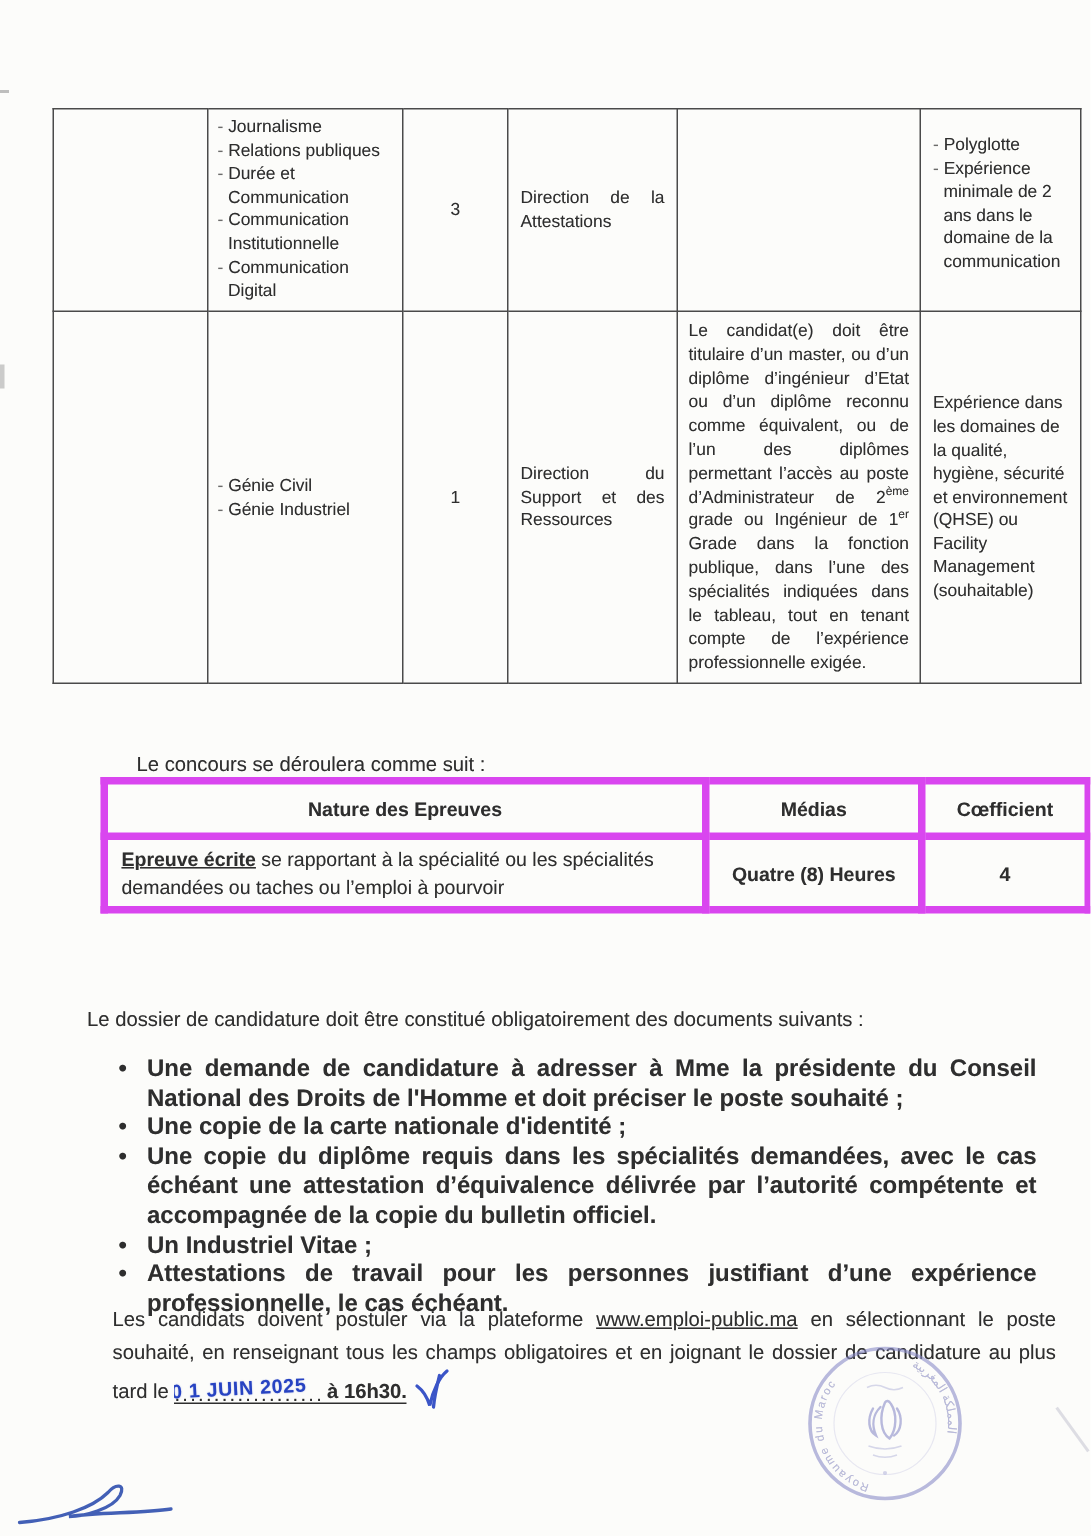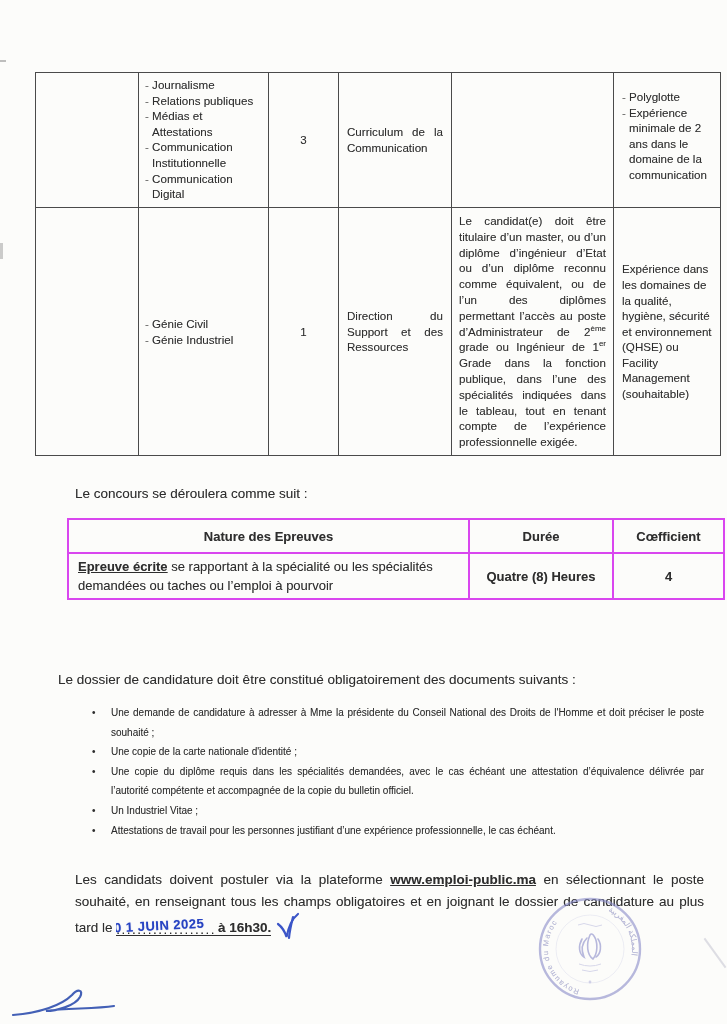--- a/index.html
+++ b/index.html
@@ -16,37 +16,37 @@
   .t1 td.cnt{text-align:center;vertical-align:middle;}
   .t1 td.dir{vertical-align:middle;text-align:justify;padding:4px 8px;}
   .t1 td.specs2{vertical-align:middle;}
   .t1 td.prof1{padding-top:16px;padding-left:8px;}
   .t1 td.prof2{vertical-align:middle;padding-left:8px;}
   .t1 td.cond{text-align:justify;padding:5px 7px;line-height:15.8px;}
   .dash{text-indent:-7px;padding-left:7px;}
   .dash::before{content:"- ";opacity:.7;}
   sup.sp{font-size:8px;line-height:0;vertical-align:super;}
   
-  .p-intro{position:absolute;left:75px;top:486px;font-size:13.5px;margin:0;}
+  .p-intro{position:absolute;left:75px;top:486px;font-size:13.5px;margin:16px;}
   
   .t2{position:absolute;left:67px;top:518px;width:656px;}
-  .t2 th,.t2 td{border:2px solid #d946ef;font-size:13px;}
+  .t2 th,.t2 td{border:5px solid #d946ef;font-size:13px;}
   .t2 thead th{height:30px;font-weight:bold;text-align:center;vertical-align:middle;}
   .t2 tr.rowA{height:45px;} .t2 tr.rowB{height:60px;}
   .t2 td.nature{padding:3px 9px;line-height:19px;vertical-align:middle;text-align:left;}
   .t2 td.mid{text-align:center;vertical-align:middle;font-weight:bold;}
   .leadu{font-weight:bold;text-decoration:underline;text-align:center;}
   
   .p-dossier{position:absolute;left:58px;top:672px;font-size:13.5px;margin:0;}
-  .bullets{position:absolute;left:90px;top:703px;width:614px;margin:0;padding:0;list-style:none;font-size:10px;line-height:19.6px;}
+  .bullets{position:absolute;left:77px;top:703px;width:614px;margin:0;padding:0;list-style:none;font-size:16px;line-height:19.6px;font-weight:bold;}
   .bullets li{position:relative;padding-left:21px;text-align:justify;}
   .bullets li::before{content:"\2022";position:absolute;left:2px;top:0;}
   
   .p-final{position:absolute;left:75px;top:869px;width:629px;font-size:13.5px;line-height:21.5px;text-align:justify;margin:0;}
-  .link{font-weight:bold;text-decoration:underline;margin-top:28px;}
+  .link{font-weight:normal;text-decoration:underline;margin-top:28px;}
   .uwrap{border-bottom:1.5px solid #2e2e2e;white-space:nowrap;}
   .dots{display:inline-block;position:relative;width:98px;overflow:hidden;vertical-align:bottom;letter-spacing:1.5px;white-space:nowrap;}
   .bold{font-weight:bold;}
   .date-stamp{
     position:absolute;left:-2px;top:-4px;color:#2743c2;font-weight:bold;font-size:13px;
     letter-spacing:.5px;transform:rotate(-3deg);white-space:nowrap;
     text-shadow:0 0 1px rgba(39,67,194,.45);
   }
   .checkmark{display:inline-block;vertical-align:-8px;margin-left:5px;}
   
@@ -69,26 +69,26 @@
       <col style="width:113px">
         <col style="width:162px">
         <col style="width:107px">
     </colgroup>
     <tbody>
       <tr class="r1">
         <td></td>
         <td>
           <div class="dash">Journalisme</div>
           <div class="dash">Relations publiques</div>
-          <div class="dash">Médias et Attestations</div>
+          <div class="dash">Durée et Communication</div>
           <div class="dash">Communication Institutionnelle</div>
           <div class="dash">Communication Digital</div>
         </td>
         <td class="cnt">3</td>
-        <td class="dir">Curriculum de la Communication</td>
+        <td class="dir">Direction de la Attestations</td>
         <td></td>
         <td class="prof1">
           <div class="dash">Polyglotte</div>
           <div class="dash">Expérience minimale de 2 ans dans le domaine de la communication</div>
         </td>
       </tr>
       <tr class="r2">
         <td></td>
         <td class="specs2">
           <div class="dash">Génie Civil</div>
@@ -108,21 +108,21 @@
 
   <table class="t2">
     <colgroup>
       <col style="width:401px">
         <col style="width:144px">
         <col style="width:111px">
     </colgroup>
     <thead>
       <tr>
         <th>Nature des Epreuves</th>
-        <th>Durée</th>
+        <th>Médias</th>
         <th>Cœfficient</th>
       </tr>
     </thead>
     <tbody>
       <tr class="rowA">
         <td class="nature">
           <span class="leadu">Epreuve écrite</span><span> se rapportant à la spécialité ou les spécialités demandées ou taches ou l’emploi à pourvoir</span>
         </td>
         <td class="mid">Quatre (8) Heures</td>
         <td class="mid">4</td>

